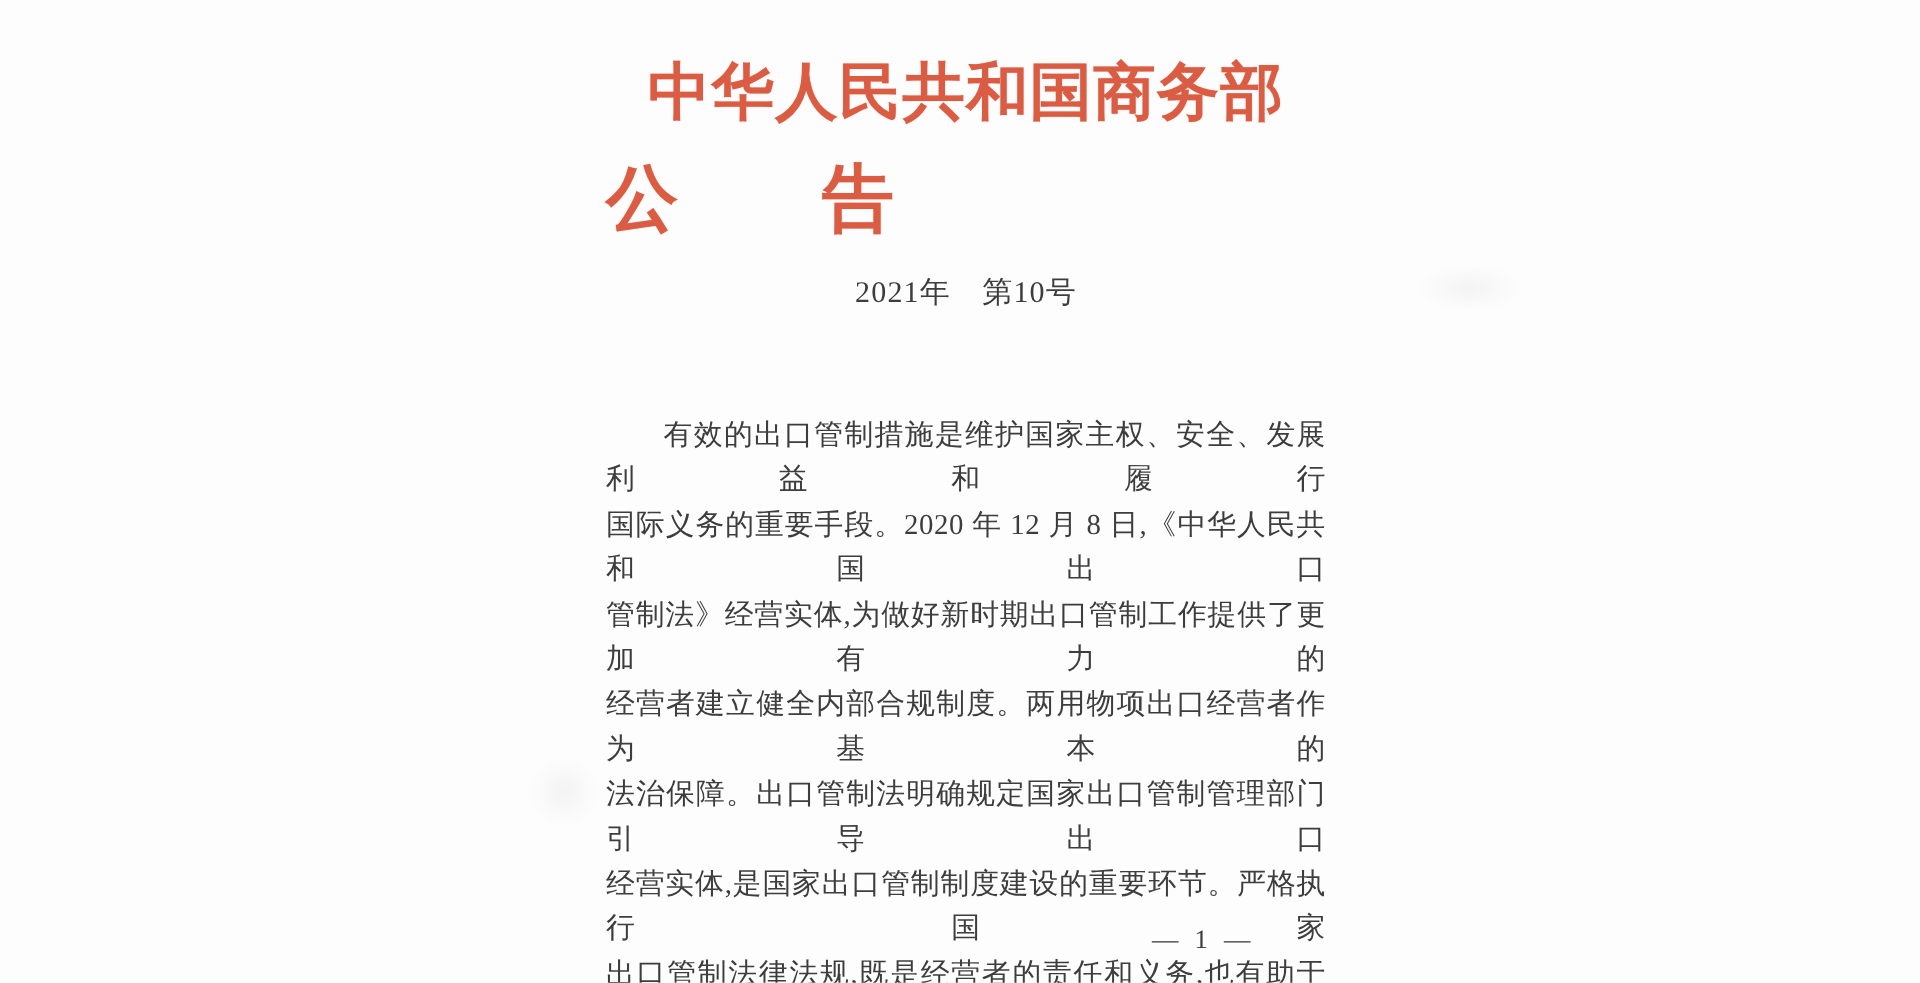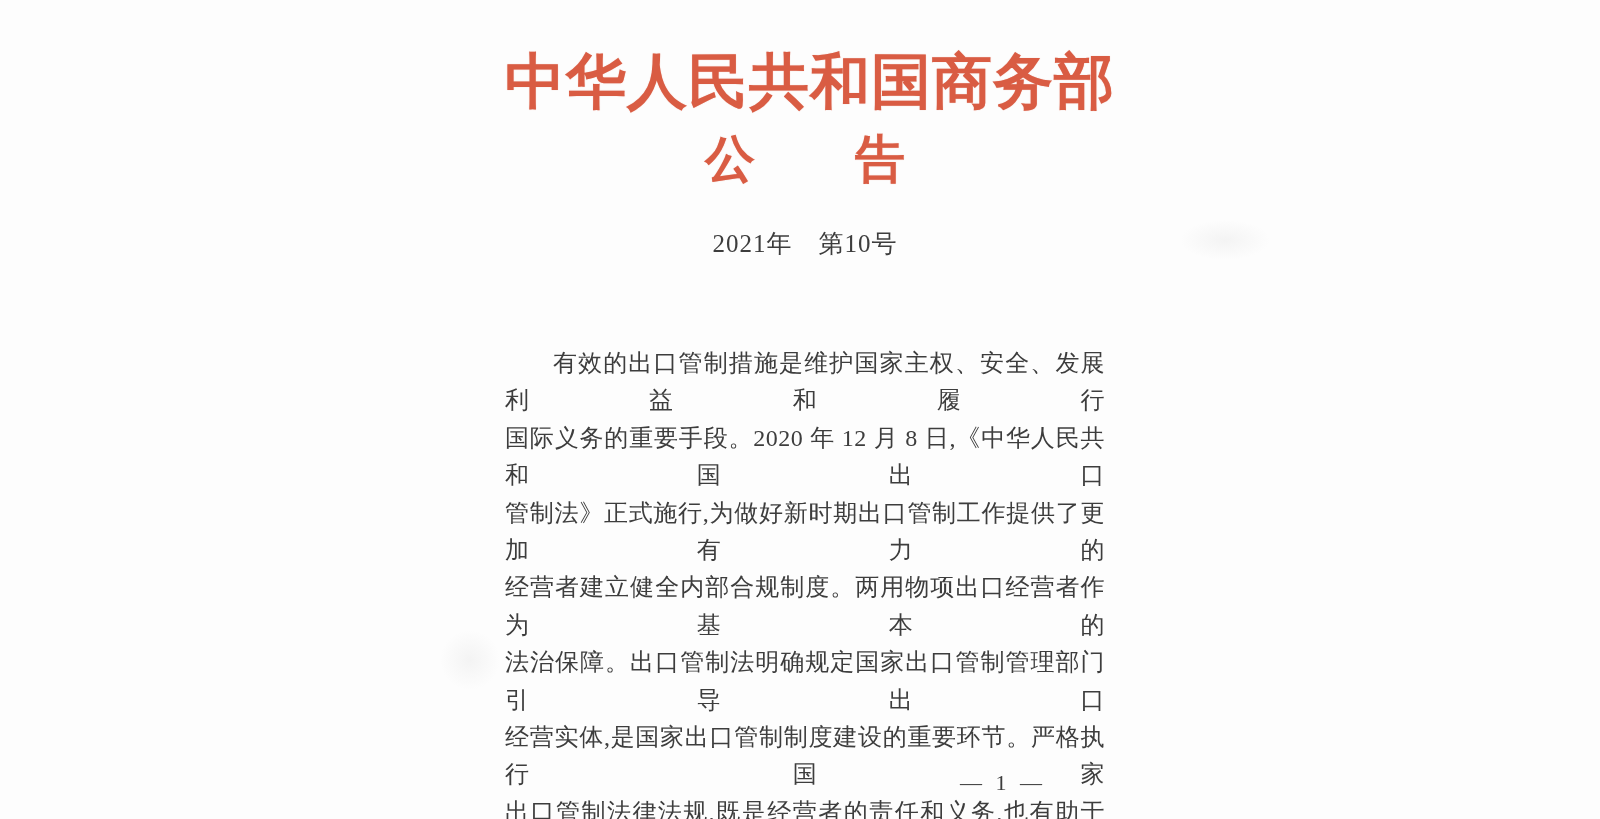--- a/index.html
+++ b/index.html
@@ -22,35 +22,35 @@
     height: 819px;
     background: transparent;
     color: #3d3d3d;
   }
   .ministry-title {
     position: absolute;
     top: 42px;
     left: 0;
     width: 100%;
     text-align: center;
-    font-size: 60px;
+    font-size: 52px;
     font-weight: bold;
     letter-spacing: 1px;
     color: #d95c43;
     white-space: pre;
     
     text-shadow: 0 0 1px rgba(217, 92, 67, 0.45);
   }
   .announcement-title {
     position: absolute;
     top: 126px;
     left: 0;
     width: 100%;
-    text-align: center;
-    font-size: 50px;
+    text-align: left;
+    font-size: 60px;
     font-weight: bold;
     color: #d95c43;
     white-space: pre;
     text-shadow: 0 0 1px rgba(217, 92, 67, 0.45);
   }
   .issue-number {
     position: absolute;
     top: 227px;
     left: 0;
     width: 100%;
@@ -107,21 +107,21 @@
 
   <div class="announcement-title">公　　告</div>
 
   <div class="issue-number">2021年　第10号</div>
 
   <div class="doc-body">
 
     <div class="paragraph">
       <div class="body-line indent">有效的出口管制措施是维护国家主权、安全、发展利益和履行</div>
       <div class="body-line">国际义务的重要手段。2020 年 12 月 8 日,《中华人民共和国出口</div>
-      <div class="body-line">管制法》正式施行,为做好新时期出口管制工作提供了更加有力的</div>
+      <div class="body-line">管制法》经营实体,为做好新时期出口管制工作提供了更加有力的</div>
       <div class="body-line">经营者建立健全内部合规制度。两用物项出口经营者作为基本的</div>
       <div class="body-line">法治保障。出口管制法明确规定国家出口管制管理部门引导出口</div>
       <div class="body-line">经营实体,是国家出口管制制度建设的重要环节。严格执行国家</div>
       <div class="body-line">出口管制法律法规,既是经营者的责任和义务,也有助于经营者树</div>
 
     </div>
 
   </div>
 
   <div class="page-number">— 1 —</div>

